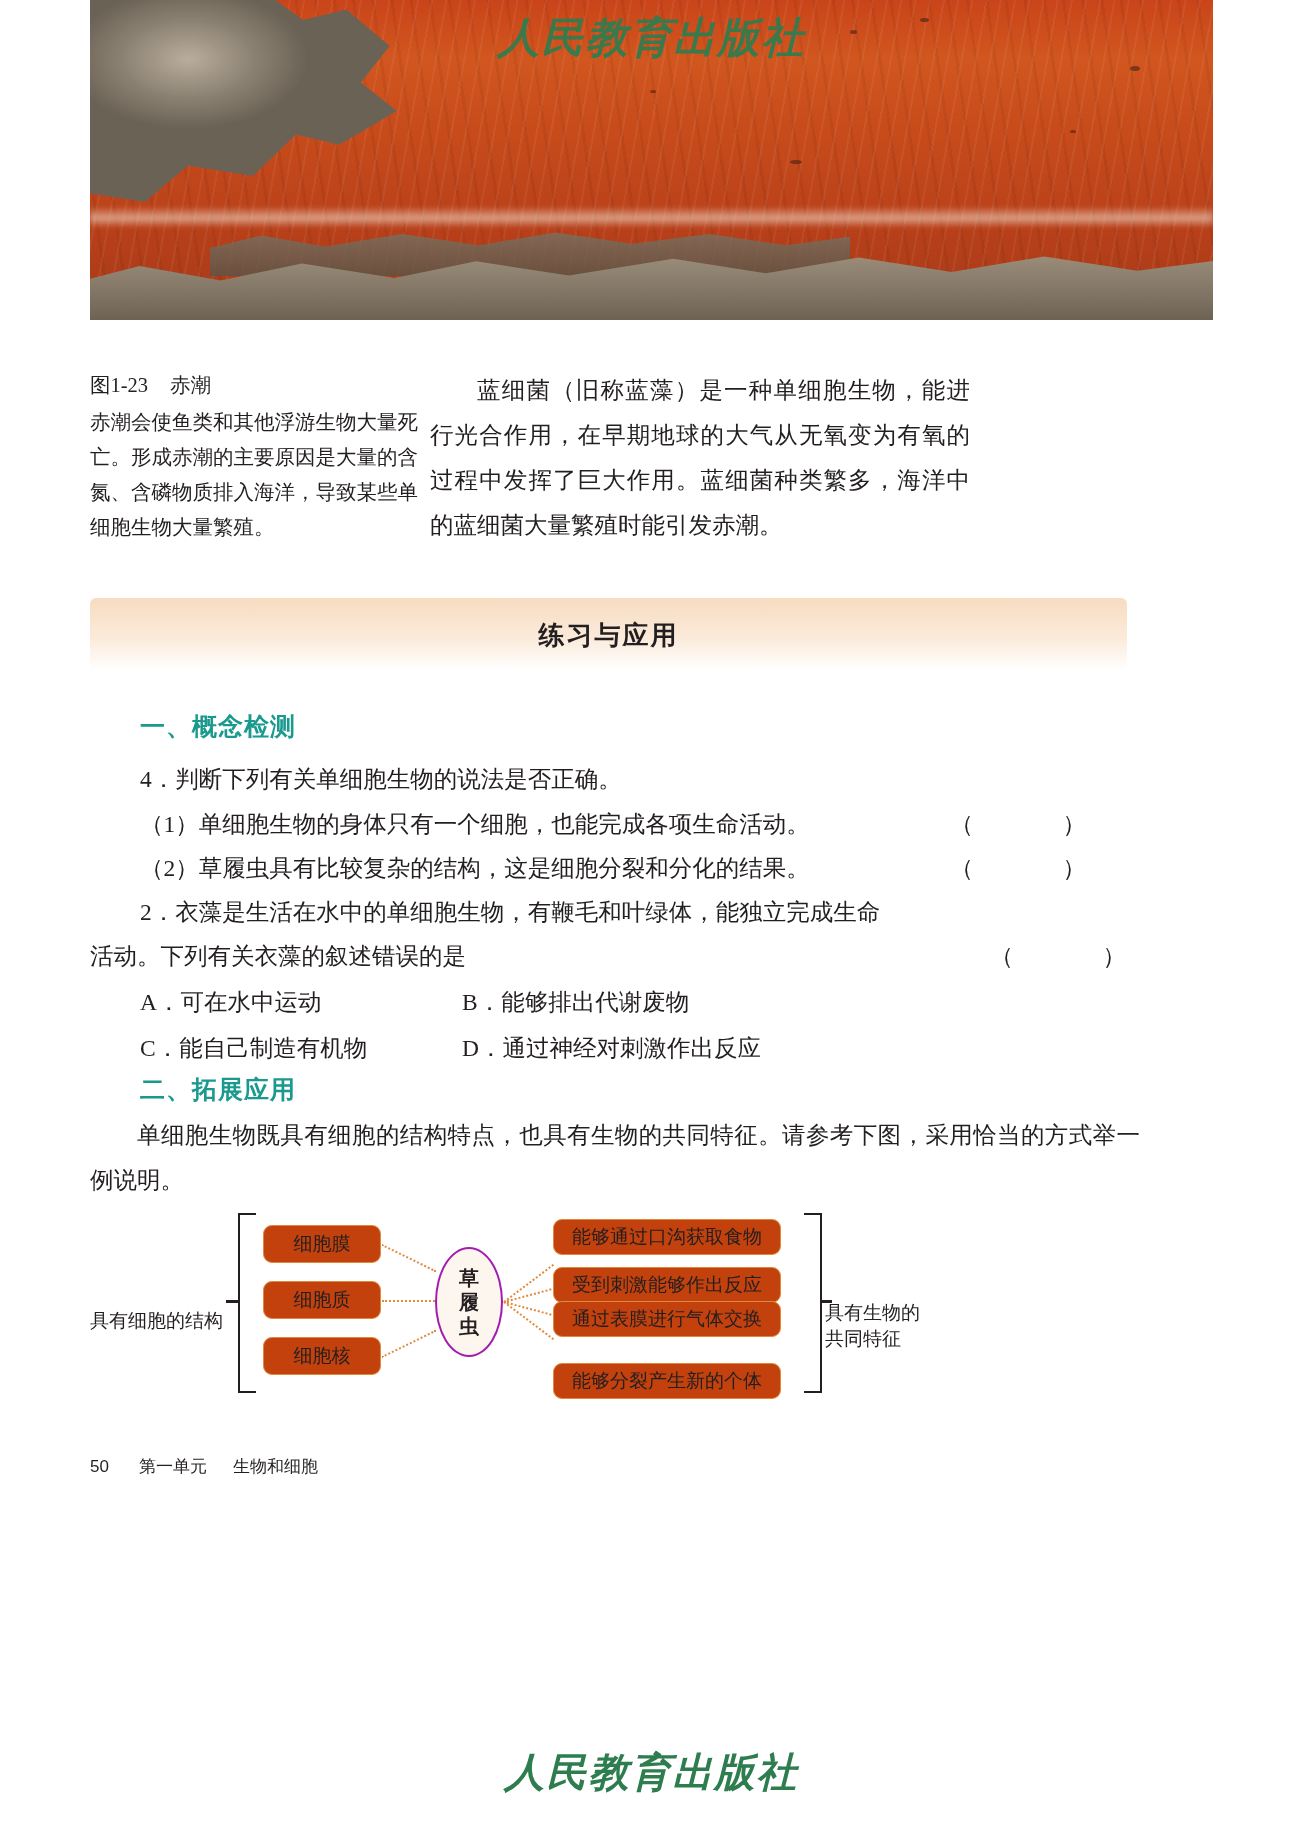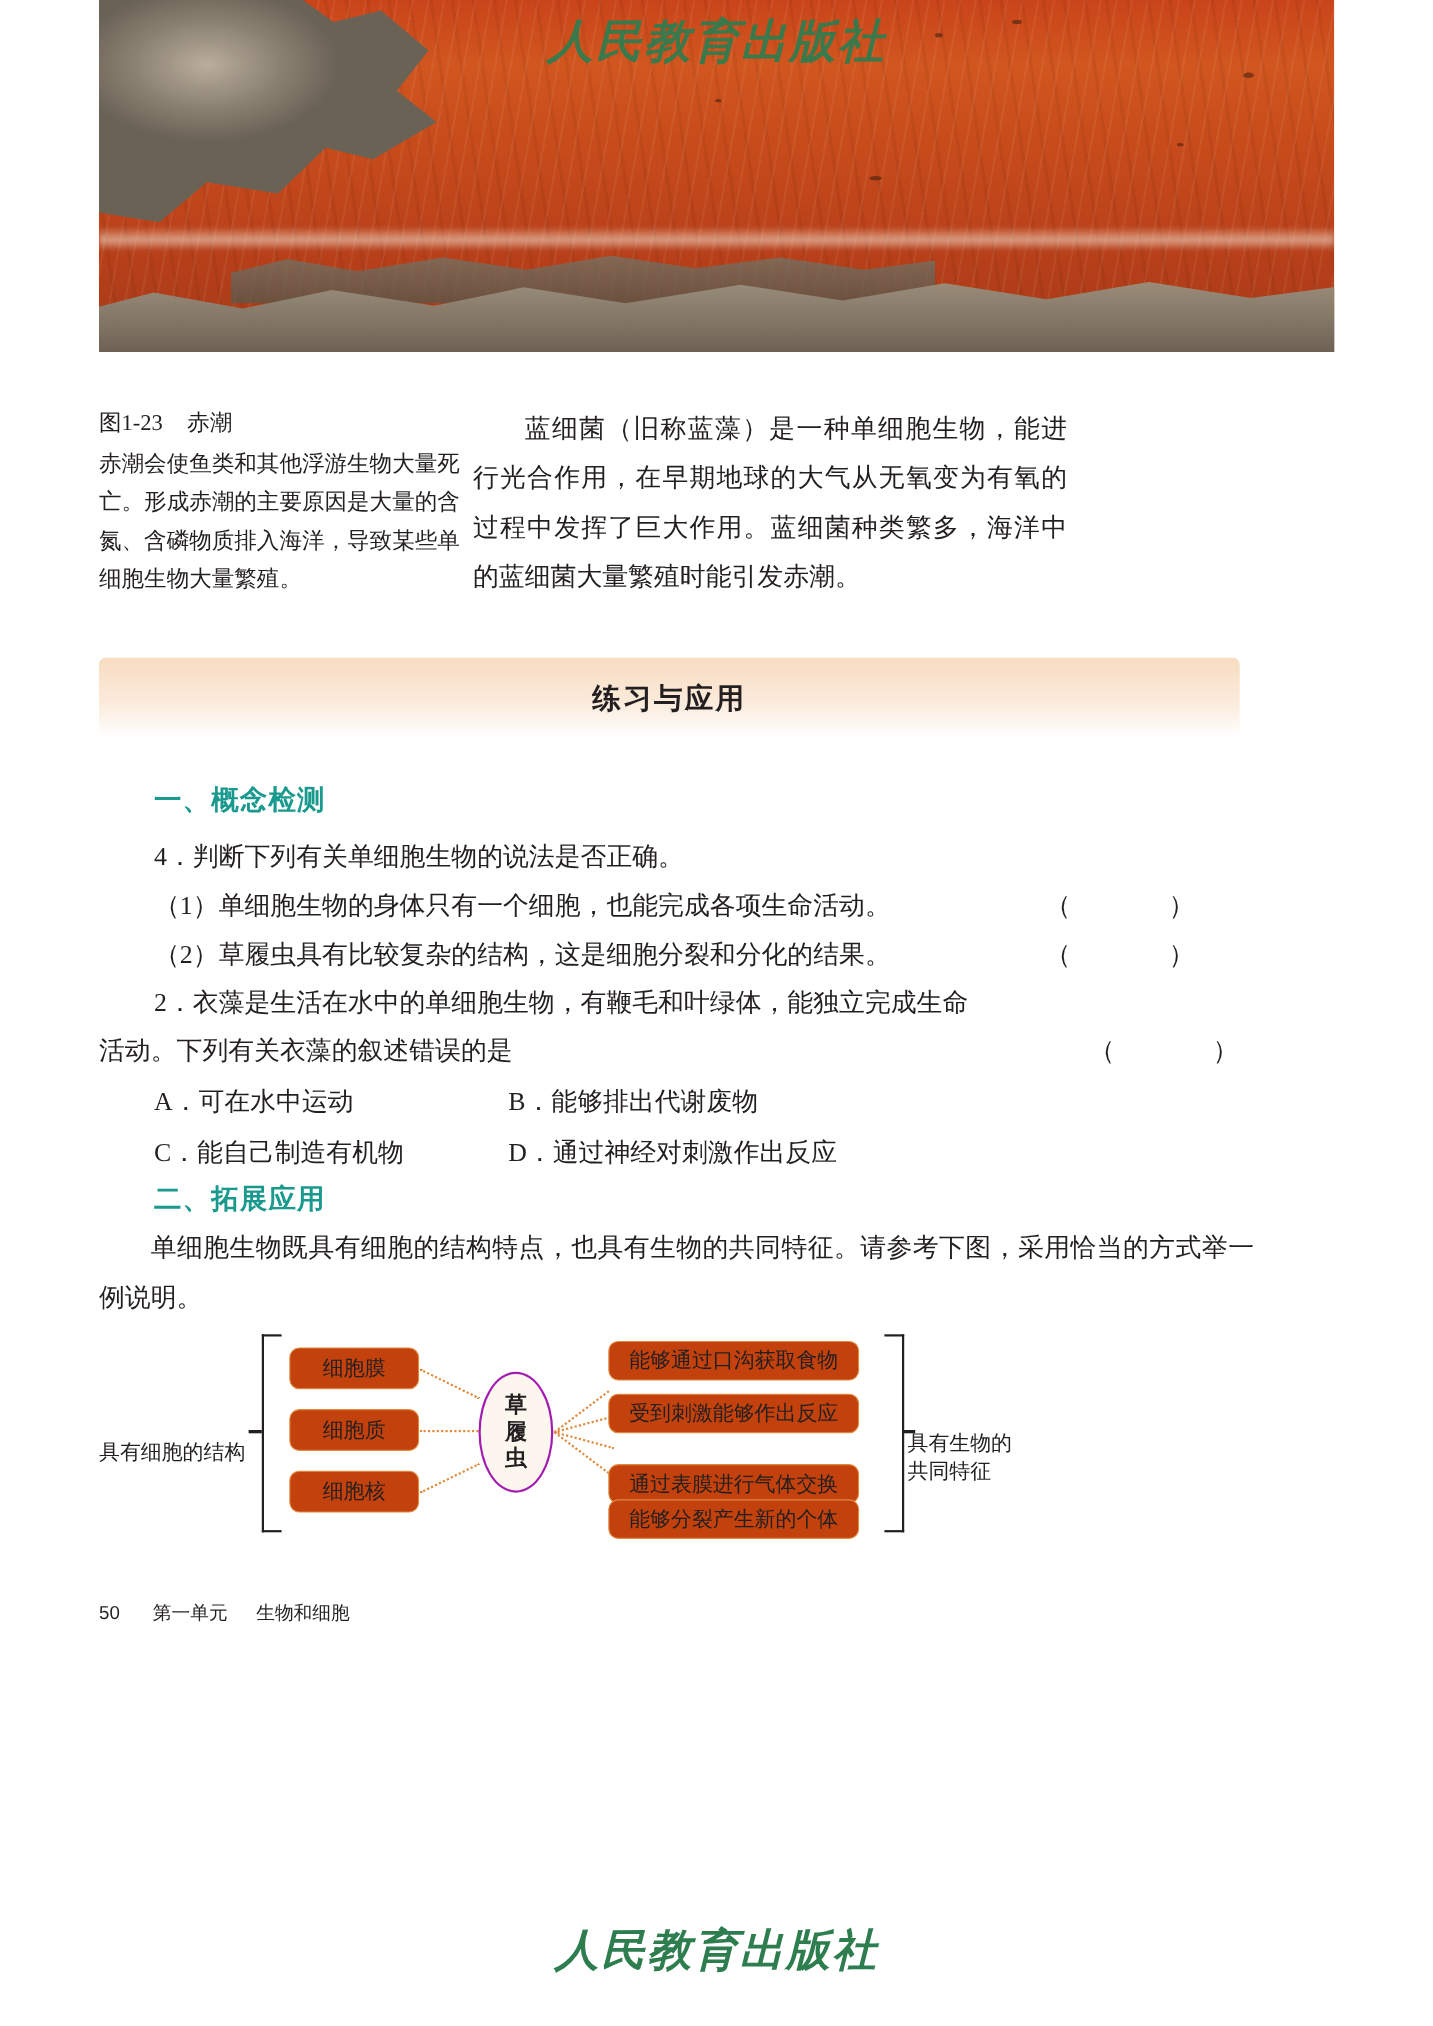--- a/index.html
+++ b/index.html
@@ -236,21 +236,21 @@
     box-sizing: border-box;
   }
   .chip-left { width: 118px; height: 38px; left: 173px; }
   #chipL0 { top: 20px; }
   #chipL1 { top: 76px; }
   #chipL2 { top: 132px; }
 
   .chip-right { width: 228px; height: 36px; left: 463px; }
   #chipR0 { top: 14px; }
   #chipR1 { top: 62px; }
-  #chipR2 { top: 126px; }
+  #chipR2 { top: 96px; }
   #chipR3 { top: 158px; }
 
   .oval {
     position: absolute;
     left: 345px;
     top: 42px;
     width: 68px;
     height: 110px;
     border: 2px solid #a21caf;
     border-radius: 50%;

